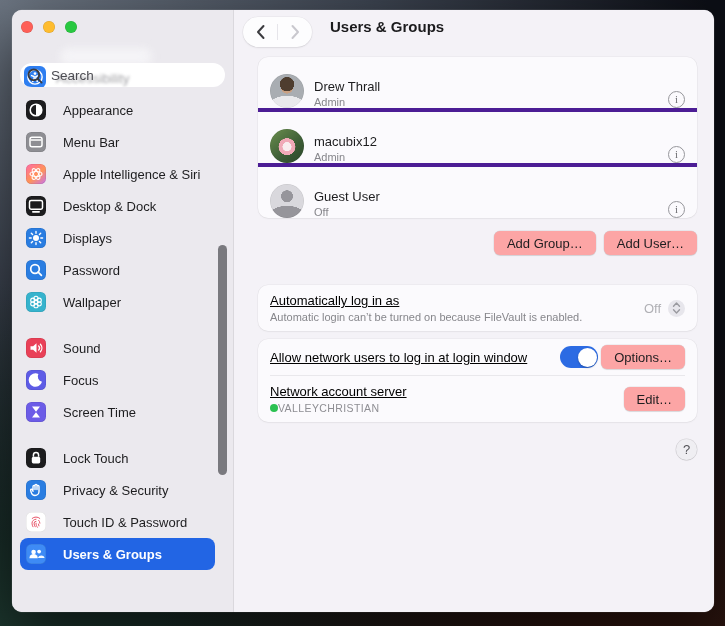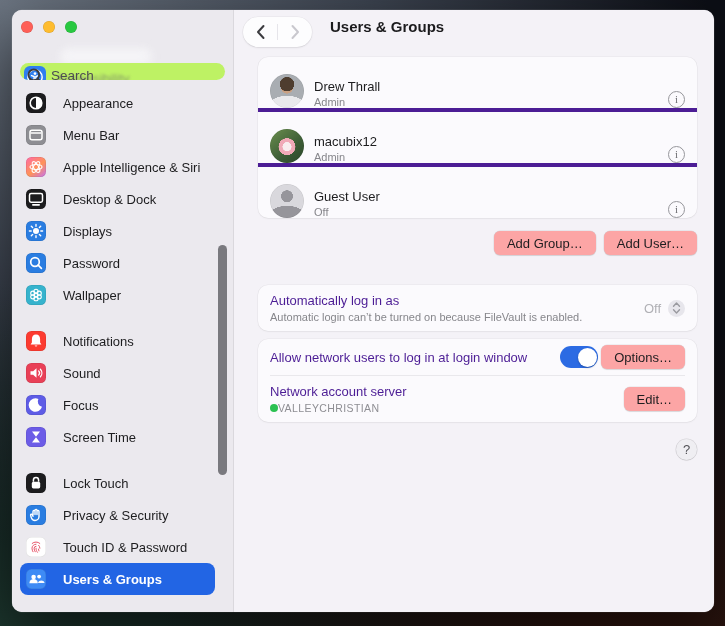--- a/index.html
+++ b/index.html
@@ -19,22 +19,22 @@
     box-shadow:0 25px 60px rgba(0,0,0,.55), 0 0 0 .5px rgba(255,255,255,.18);
     background:#f4f2f7;
   }
   
   .sidebar{width:222px;min-width:222px;background:#ebe9ee;position:relative;
     border-right:1px solid rgba(0,0,0,.07);padding:0 8px;box-sizing:border-box;}
   .traffic{position:absolute;top:11px;left:9px;display:flex;gap:10px;}
   .dot{width:12px;height:12px;border-radius:50%;box-shadow:inset 0 0 0 .5px rgba(0,0,0,.15);}
   .top-ghost{position:absolute;left:48px;top:38px;width:92px;height:17px;border-radius:8px;
     background:rgba(252,252,253,.6);filter:blur(4px);}
-  .search-pill{position:relative;margin-top:53px;height:17px;border-radius:14px;
-    background:#bef264;display:flex;align-items:center;overflow:hidden;}
+  .search-pill{position:relative;margin-top:53px;height:24px;border-radius:14px;
+    background:#ffffff;display:flex;align-items:center;overflow:hidden;}
   .ghost-ic{position:absolute;left:4px;top:3px;width:22px;height:22px;border-radius:6px;
     background:#2e7ef0;}
   .ghost-ic svg{width:100%;height:100%;display:block;}
   .search-mag{position:absolute;left:5px;top:3px;width:21px;height:21px;}
   .search-label{position:absolute;left:31px;top:5px;font-size:13.5px;color:#4c4c52;z-index:2;}
   .ghost-text{position:absolute;left:36px;top:8px;font-size:13.5px;color:rgba(100,100,106,.6);
     filter:blur(1.6px);z-index:1;white-space:nowrap;}
   .nav{margin-top:7px;}
   .nav-group{margin-top:0;}
   .nav-group + .nav-group{margin-top:14px;}
@@ -83,21 +83,21 @@
     display:flex;align-items:center;justify-content:center;box-sizing:border-box;}
   .info-btn::before{content:"i";font-family:"Liberation Serif",serif;font-size:11px;line-height:1;}
   
   .btn{background:#fca5a5;border:none;border-radius:6px;font-family:Liberation Sans, sans-serif;
     font-size:13px;color:#1d1d1f;padding:4px 13px;height:24px;
     box-shadow:0 0 0 .5px rgba(0,0,0,.08),0 .5px 1px rgba(0,0,0,.1);}
   .btn-row{display:flex;justify-content:flex-end;gap:8px;margin-top:13px;}
   
   .setting-row{display:flex;align-items:center;padding:8px 12px;}
   .setting-main{flex:1;min-width:0;}
-  .setting-label{font-size:13px;color:#4c1d95;}
+  .setting-label{font-size:13px;color:#000000;text-decoration:underline;}
   .setting-desc{font-size:11px;color:#86868b;margin-top:3px;}
   .popup-value{font-size:13px;color:#b0b0b5;margin-right:7px;}
   .stepper{width:17px;height:17px;border-radius:8.5px;background:#e7e6ec;display:flex;
     align-items:center;justify-content:center;}
   .row-divider{height:1px;background:#e9e8ec;margin:0 12px;}
   
   .toggle{width:38px;height:22px;border-radius:11px;background:#2c6be3;position:relative;min-width:38px;}
   .toggle .knob{position:absolute;top:1.5px;right:1.5px;width:19px;height:19px;border-radius:50%;
     background:#fff;box-shadow:0 1px 2px rgba(0,0,0,.25);}
   
@@ -214,29 +214,20 @@
                   <circle cx="6.8" cy="11.8" r="2.1"></circle>
                   <circle cx="6.8" cy="8.2" r="2.1"></circle>
                 </g>
               </svg>
             </span>
             <span class="side-label">Wallpaper</span>
           </div>
         </div>
         <div class="nav-group">
           <div class="side-item">
-            <span class="ic" style="background: rgb(252, 59, 48);">
-              <svg viewBox="0 0 20 20">
-                <path d="M10 3.6c-2.7 0-4.1 2-4.1 4.6v3.2l-1.3 2h10.8l-1.3-2V8.2c0-2.6-1.4-4.6-4.1-4.6z" fill="#fff"></path>
-                <path d="M8.6 14.5a1.5 1.5 0 0 0 2.8 0z" fill="#fff"></path>
-              </svg>
-            </span>
-            <span class="side-label">Notifications</span>
-          </div>
-          <div class="side-item">
             <span class="ic" style="background: rgb(233, 64, 87);">
               <svg viewBox="0 0 20 20">
                 <path d="M4.5 8.2h2.6l3.4-2.9v9.4l-3.4-2.9H4.5z" fill="#fff"></path>
                 <g fill="none" stroke="#fff" stroke-width="1.3" stroke-linecap="round">
                   <path d="M12.6 7.9a3 3 0 0 1 0 4.2"></path>
                   <path d="M14.4 6.3a5.4 5.4 0 0 1 0 7.4"></path>
                 </g>
               </svg>
             </span>
             <span class="side-label">Sound</span>

